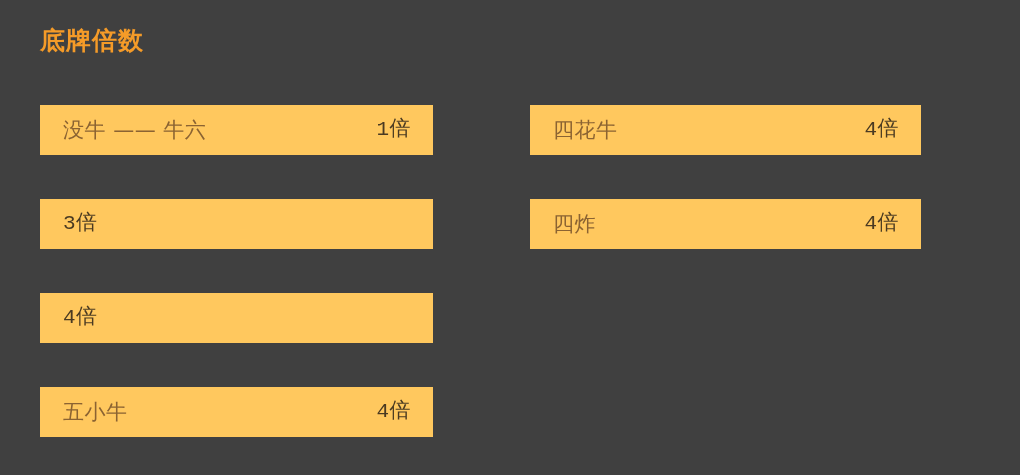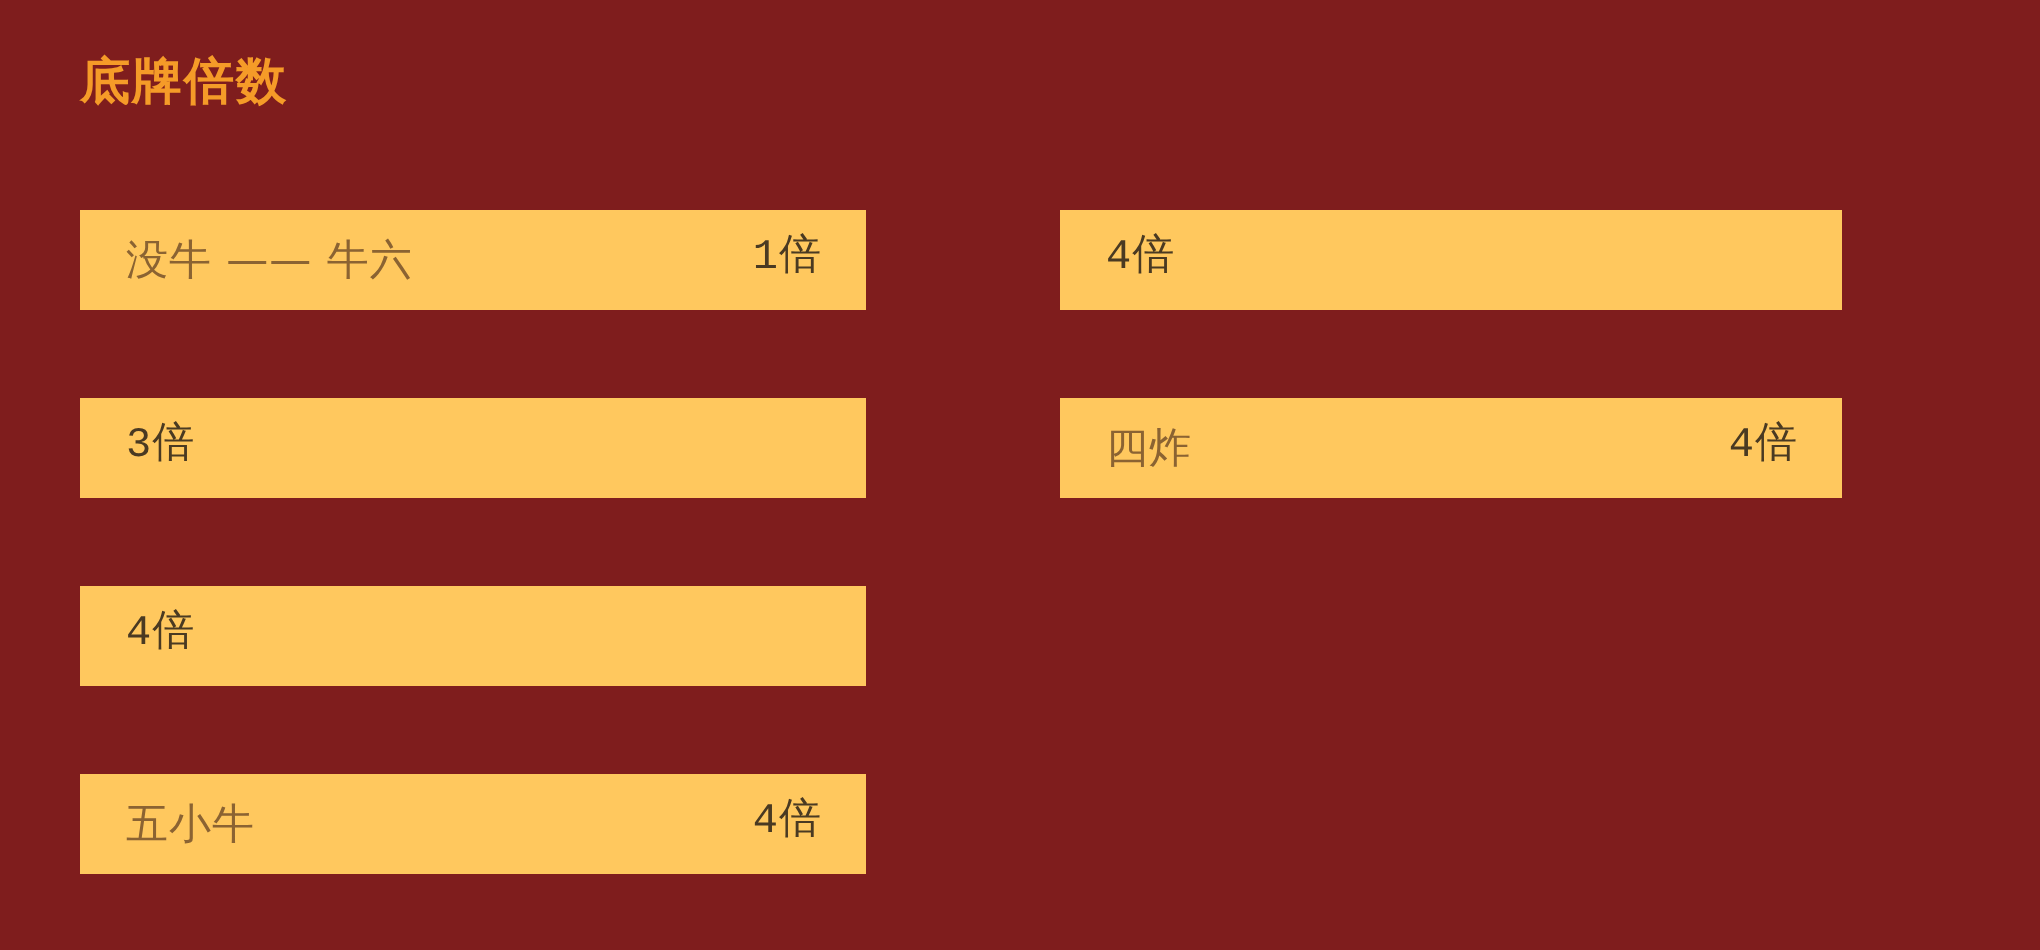--- a/index.html
+++ b/index.html
@@ -11,21 +11,21 @@
     width: 1020px;
     height: 475px;
     overflow: hidden;
     font-family: "DejaVu Sans", "Liberation Sans", sans-serif;
     position: relative;
   }
   #page-root {
     position: relative;
     width: 1020px;
     height: 475px;
-    background: #7f1d1d;
+    background: #404040;
   }
   .panel-title {
     position: absolute;
     left: 40px;
     top: 24px;
     font-size: 25px;
     font-weight: bold;
     color: #F59B28;
     letter-spacing: 1px;
     line-height: 34px;
@@ -103,20 +103,21 @@
         <span class="rule-label">五小牛</span>
         <span class="rule-value">4倍</span>
       </div>
 
     </div>
 
     <div class="column column-right">
 
 
       <div class="rule-row">
+        <span class="rule-label">四花牛</span>
         <span class="rule-value">4倍</span>
       </div>
 
       <div class="rule-row">
         <span class="rule-label">四炸</span>
         <span class="rule-value">4倍</span>
       </div>
 
       <div class="rule-row is-empty"></div>
 

